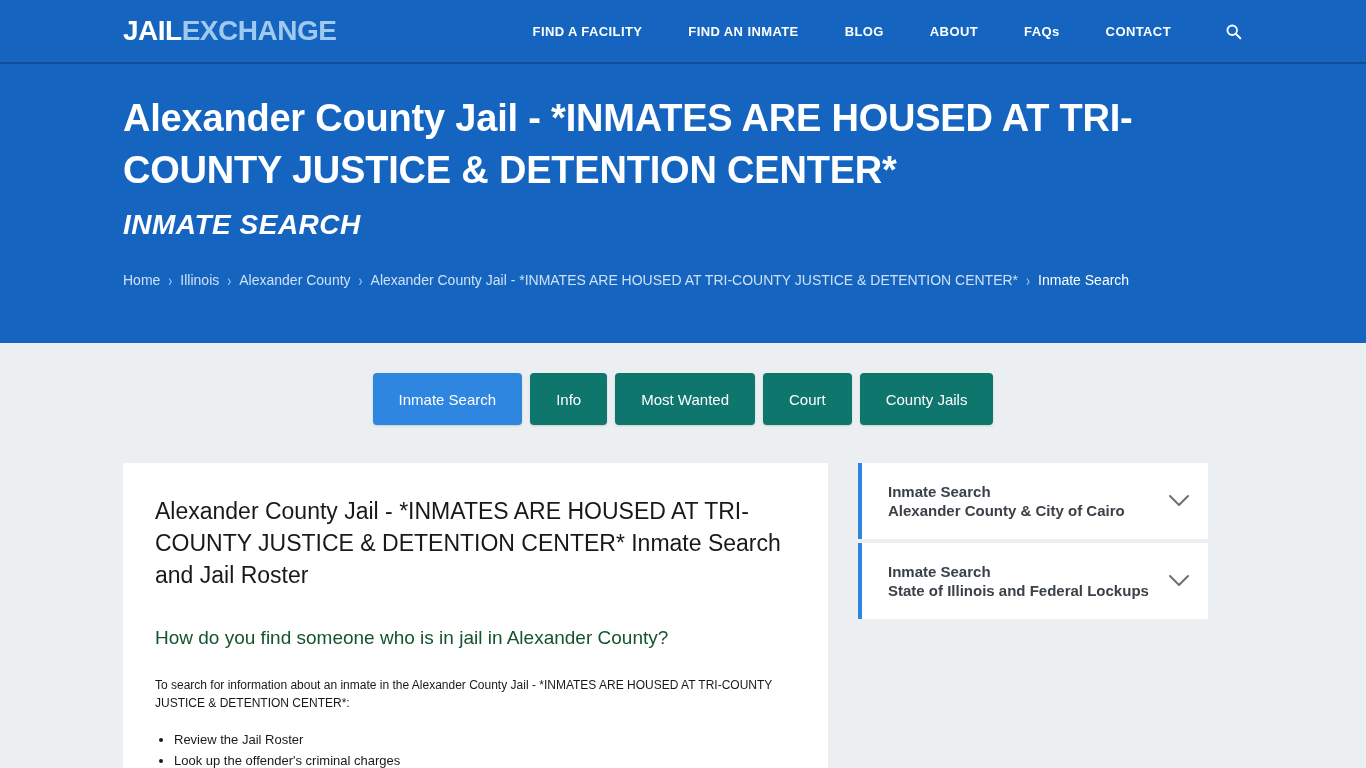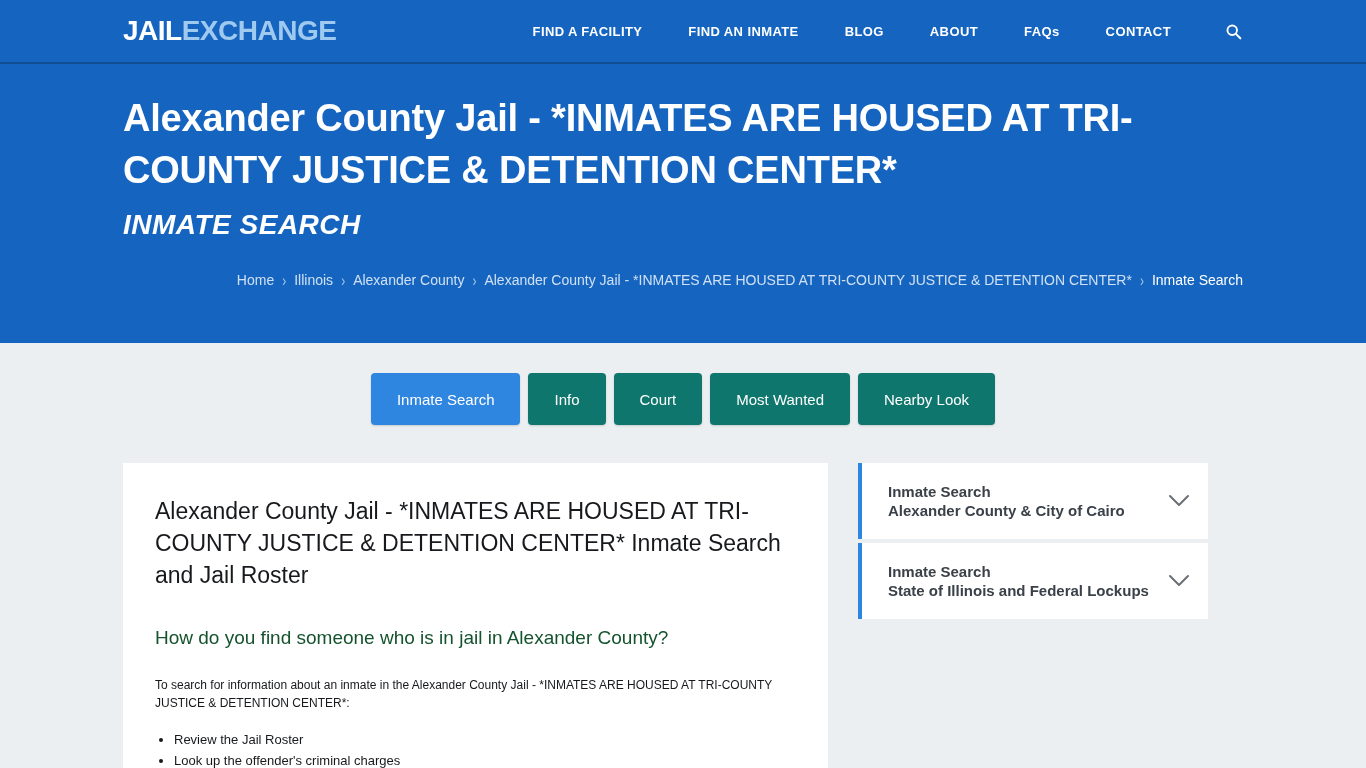--- a/index.html
+++ b/index.html
@@ -84,21 +84,20 @@
     letter-spacing: 0.5px;
     margin-top: 12px;
   }
   .breadcrumb {
     margin-top: 31px;
     font-size: 14px;
     display: flex;
     align-items: center;
     flex-wrap: nowrap;
     white-space: nowrap;
-    justify-content: flex-end;
   }
   .breadcrumb a {
     color: #cfe0f4;
     text-decoration: none;
     cursor: pointer;
   }
   .breadcrumb .current { color: #ffffff; }
   .bc-sep {
     color: #a9c8e8;
     margin: 0 8px;
@@ -248,23 +247,23 @@
       <a>Alexander County Jail - *INMATES ARE HOUSED AT TRI-COUNTY JUSTICE &amp; DETENTION CENTER*</a>
       <span class="bc-sep">›</span>
       <span class="current">Inmate Search</span>
     </div>
   </div>
 </div>
 
 <div class="tabs-wrap">
   <div class="tab active">Inmate Search</div>
   <div class="tab">Info</div>
+  <div class="tab">Most Wanted</div>
   <div class="tab">Court</div>
-  <div class="tab">Most Wanted</div>
-  <div class="tab">Nearby Look</div>
+  <div class="tab">County Jails</div>
 </div>
 
 <div class="layout">
 
   <div class="content-card">
     <h3>Alexander County Jail - *INMATES ARE HOUSED AT TRI-COUNTY JUSTICE &amp; DETENTION CENTER* Inmate Search and Jail Roster</h3>
     <h4>How do you find someone who is in jail in Alexander County?</h4>
     <p class="intro">To search for information about an inmate in the Alexander County Jail - *INMATES ARE HOUSED AT TRI-COUNTY JUSTICE &amp; DETENTION CENTER*:</p>
     <ul>
       <li>Review the Jail Roster</li>

